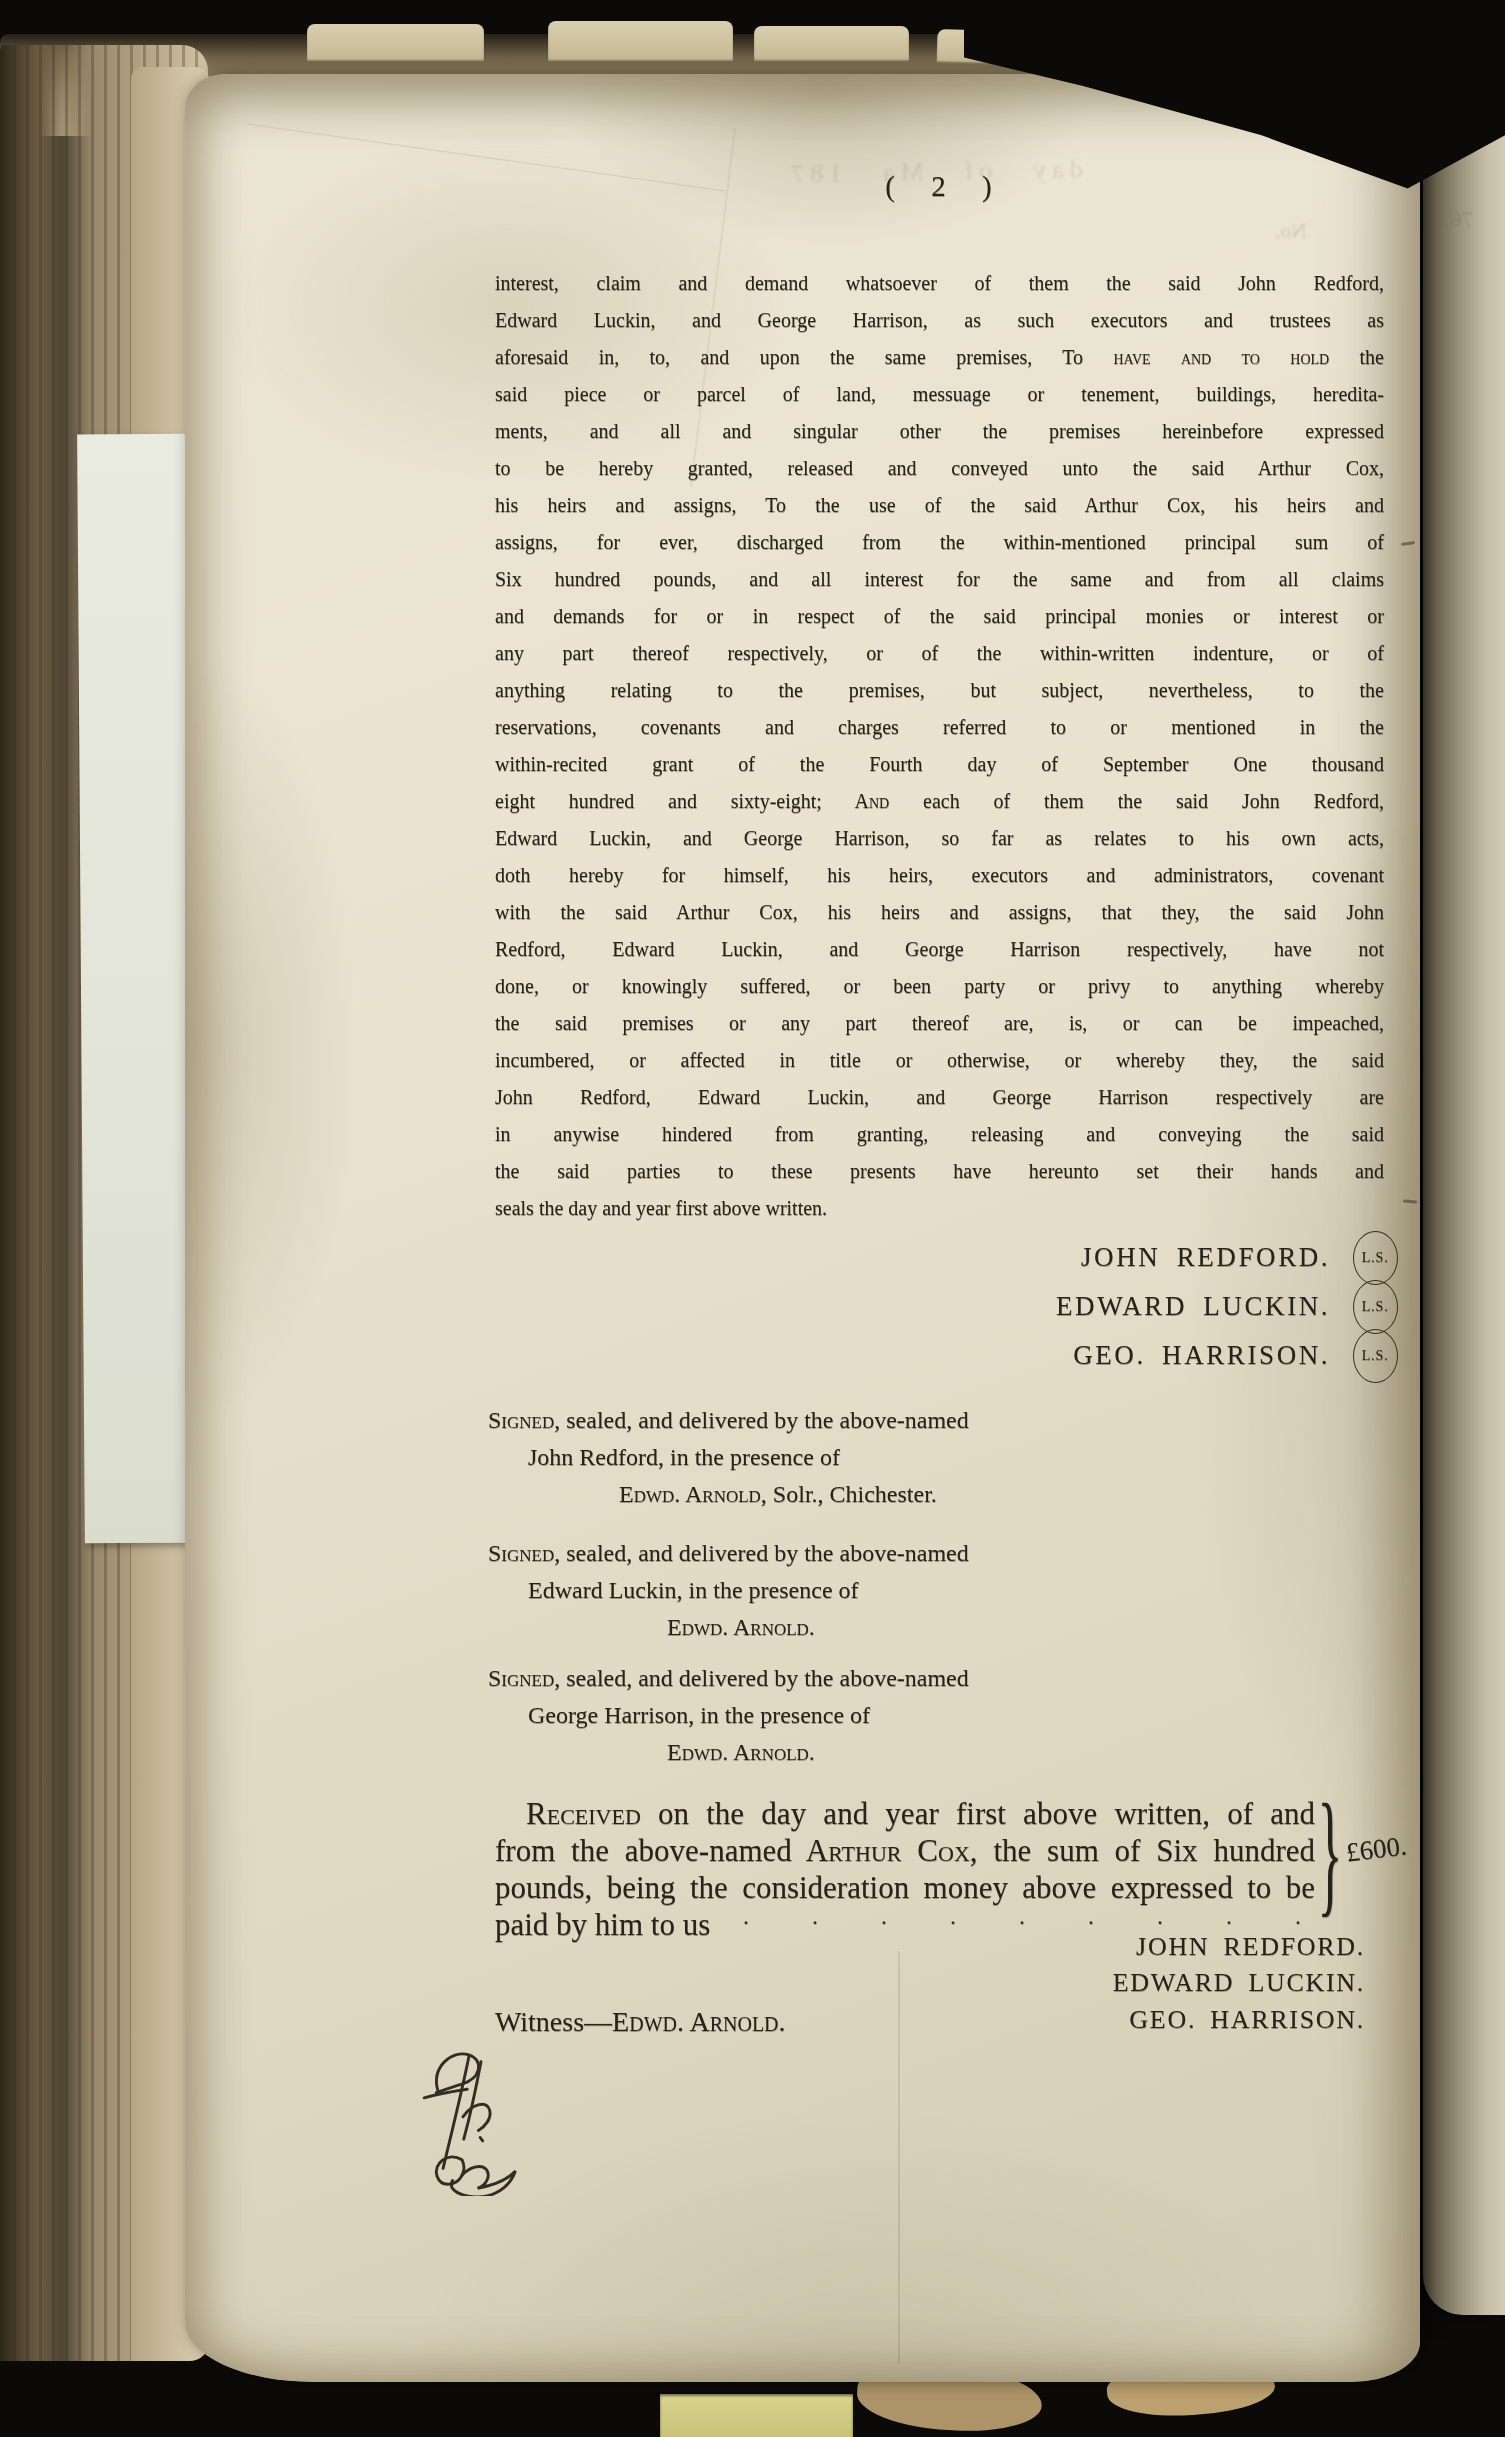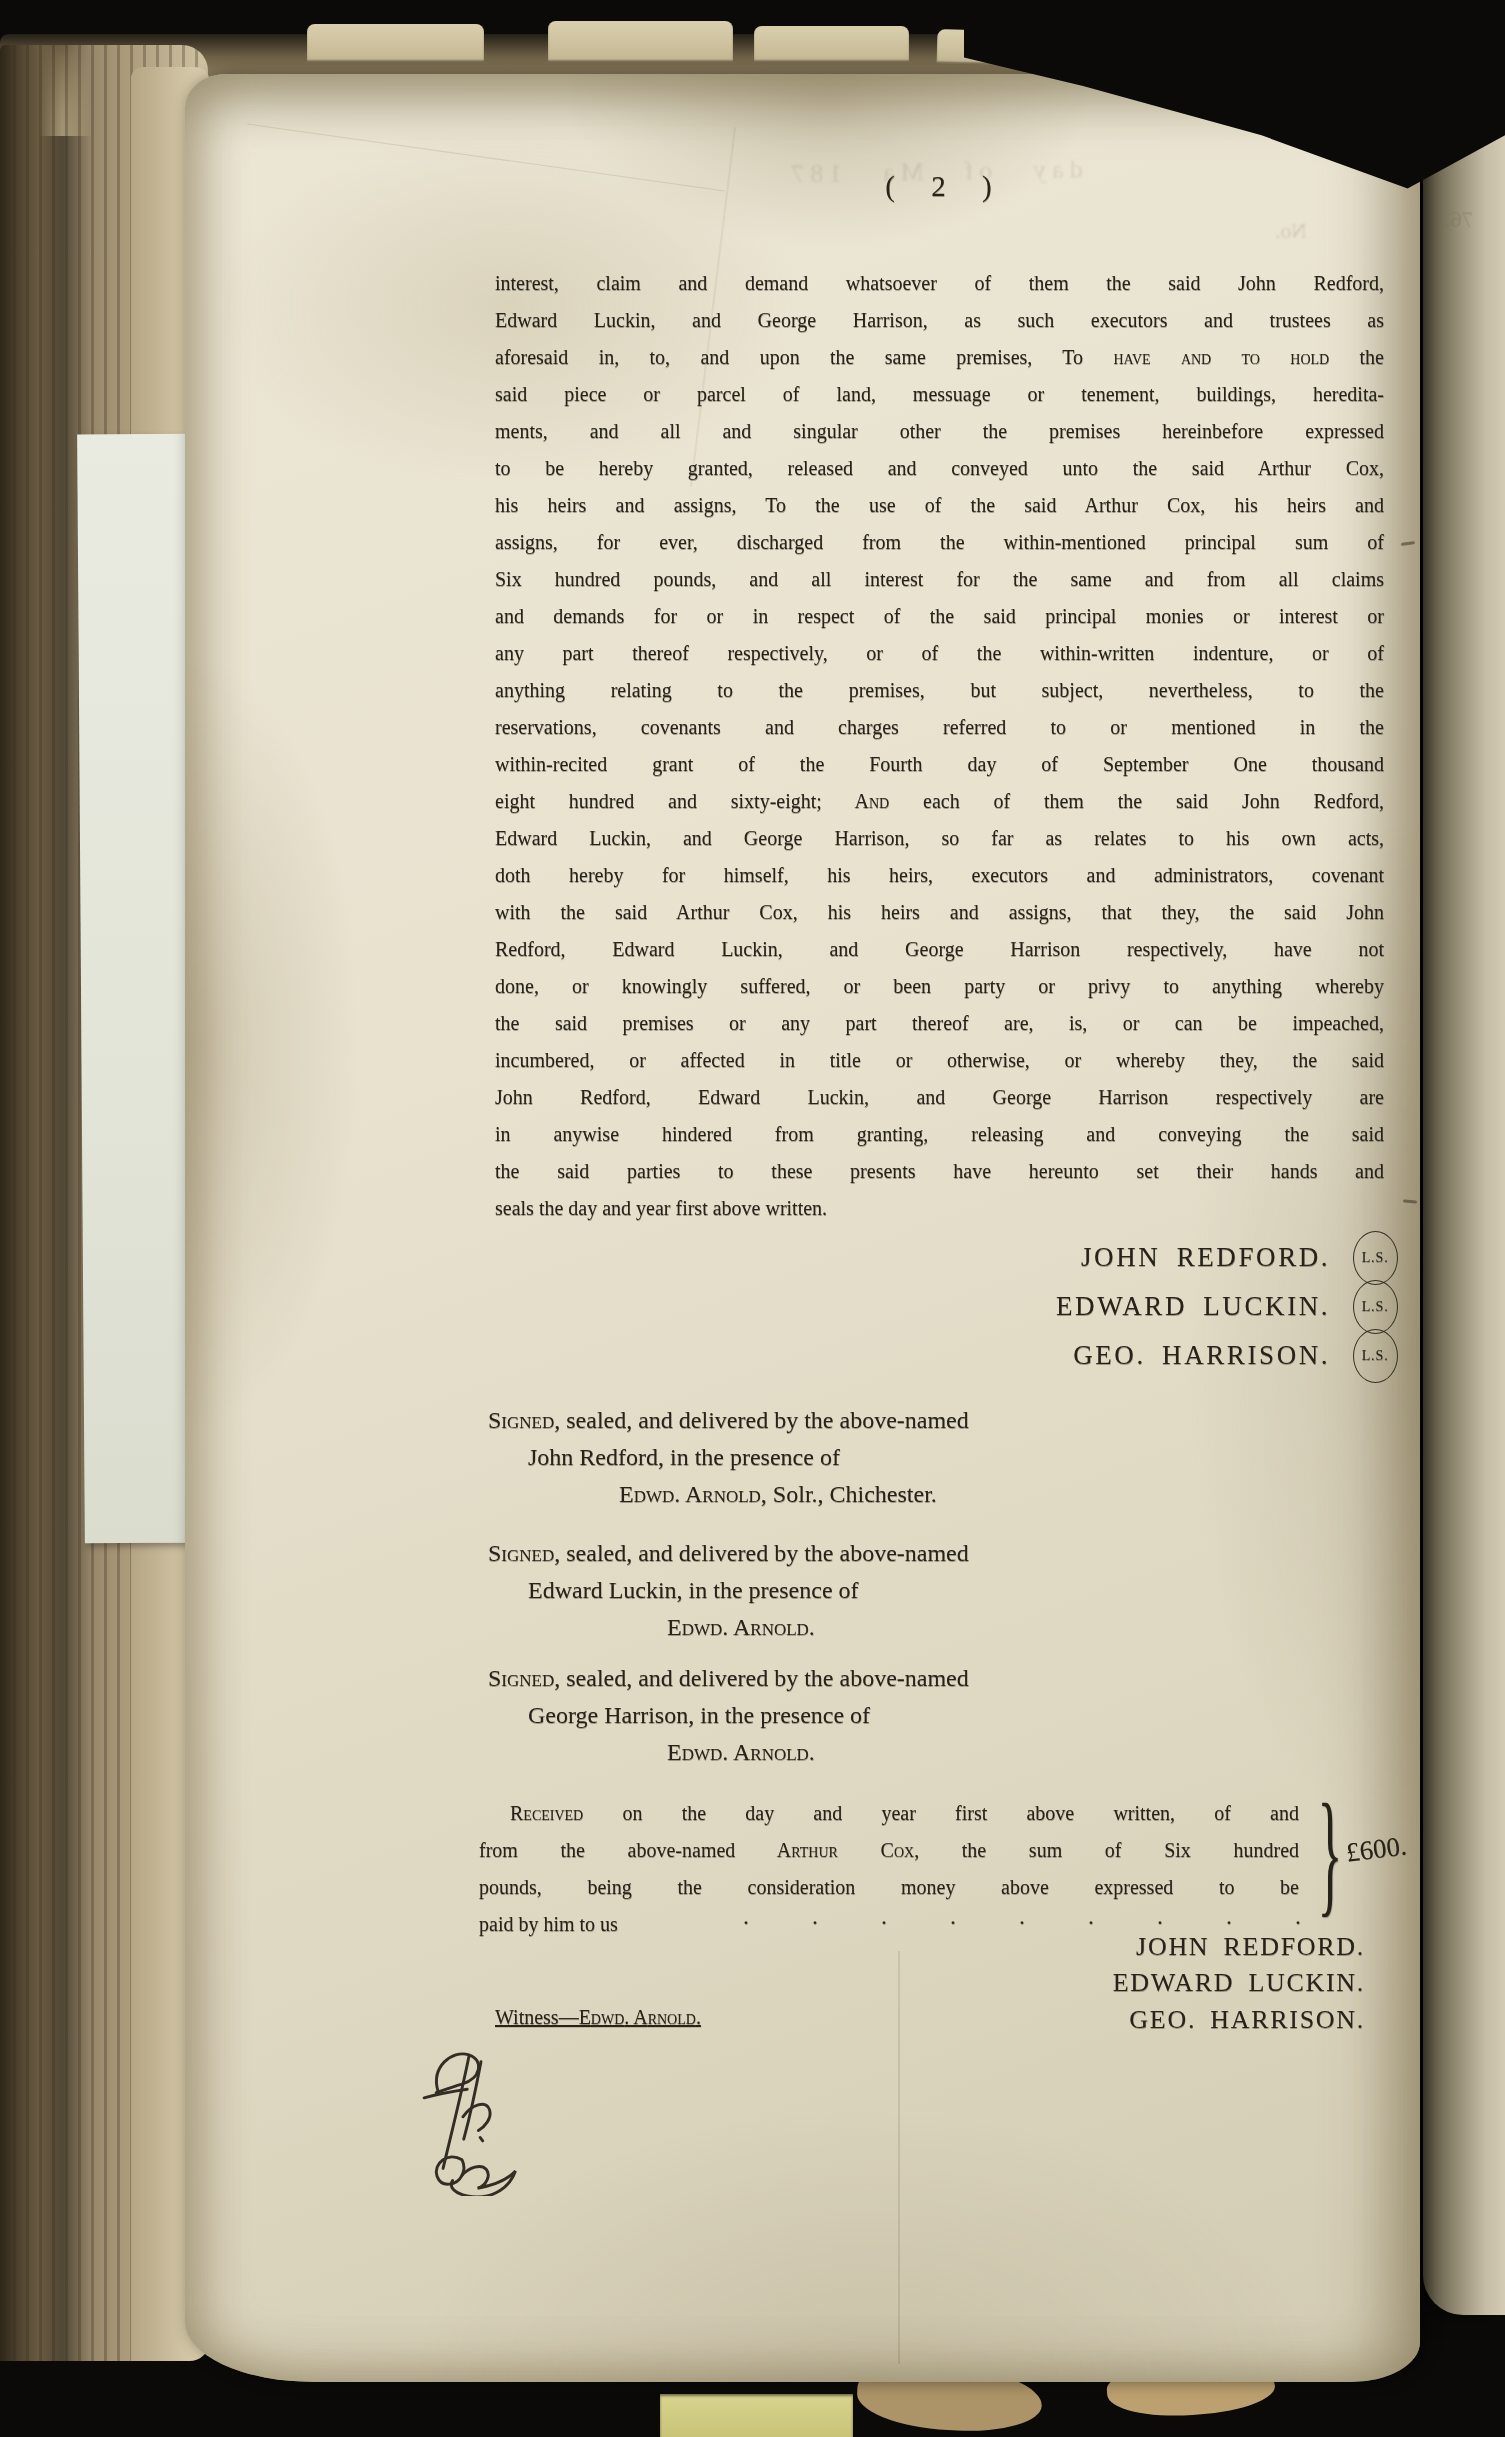--- a/index.html
+++ b/index.html
@@ -95,40 +95,40 @@
     display:flex;align-items:center;justify-content:center;
     font-size:14px;letter-spacing:0.9px;flex:0 0 auto;
   }
 
   .attest{left:303px;width:861px;font-size:24px;line-height:37px;}
   .attest>div:nth-child(2){padding-left:40px;}
   .attest>div:nth-child(3){padding-left:131px;}
   .attest.center3>div:nth-child(3){padding-left:179px;}
 
   #receipt-text{
-    left:294px;top:1721px;width:820px;
-    font-size:20px;line-height:37px;
+    left:310px;top:1721px;width:820px;
+    font-size:31px;line-height:37px;
   }
   #receipt-text>div{text-align:justify;text-align-last:justify;}
   #receipt-text>div:first-child{text-indent:31px;}
   #receipt-text>div:last-child{text-align-last:left;}
   #receipt-dots{
     left:558px;top:1829px;width:572px;font-size:24px;word-spacing:57px;white-space:nowrap;
   }
   #receipt-brace{
     left:1125px;top:1715px;width:40px;height:131px;
     font-size:45px;line-height:131px;text-align:center;
     transform:scaleY(3.05) scaleX(1.15);transform-origin:center;
     font-weight:400;
   }
   #receipt-amount{
     left:1161px;top:1760px;font-size:27px;transform:rotate(-7deg);white-space:nowrap;
   }
   .receipt-sig{right:55px;font-size:26px;letter-spacing:1.7px;word-spacing:6px;white-space:nowrap;}
-  #witness-line{left:310px;top:1932px;font-size:20px;white-space:nowrap;text-decoration:underline;}
+  #witness-line{left:310px;top:1932px;font-size:28px;white-space:nowrap;}
 
   .ghost{color:#675e46;filter:blur(1px);white-space:nowrap;}
   #ghost-top{left:370px;top:83px;width:758px;font-size:26px;letter-spacing:6px;word-spacing:22.4px;
     opacity:.15;transform:scaleX(-1) rotate(1deg);text-align:center;}
   #ghost-no{left:1090px;top:145px;font-size:21.5px;opacity:.2;transform:scaleX(-1);}
   #ghost-right{left:22.4px;top:93px;font-size:22.4px;opacity:.32;transform:scaleX(-1) rotate(-2deg);
     color:#746b52;filter:blur(0.7px);position:absolute;}
   .stitch{width:13.8px;height:3.4px;background:#3a3426;opacity:.55;border-radius:1.7px;}
   .crease-v{width:1.7px;background:rgba(62,52,36,.12);}
   .scratch{height:0.9px;background:rgba(95,84,56,.4);}

